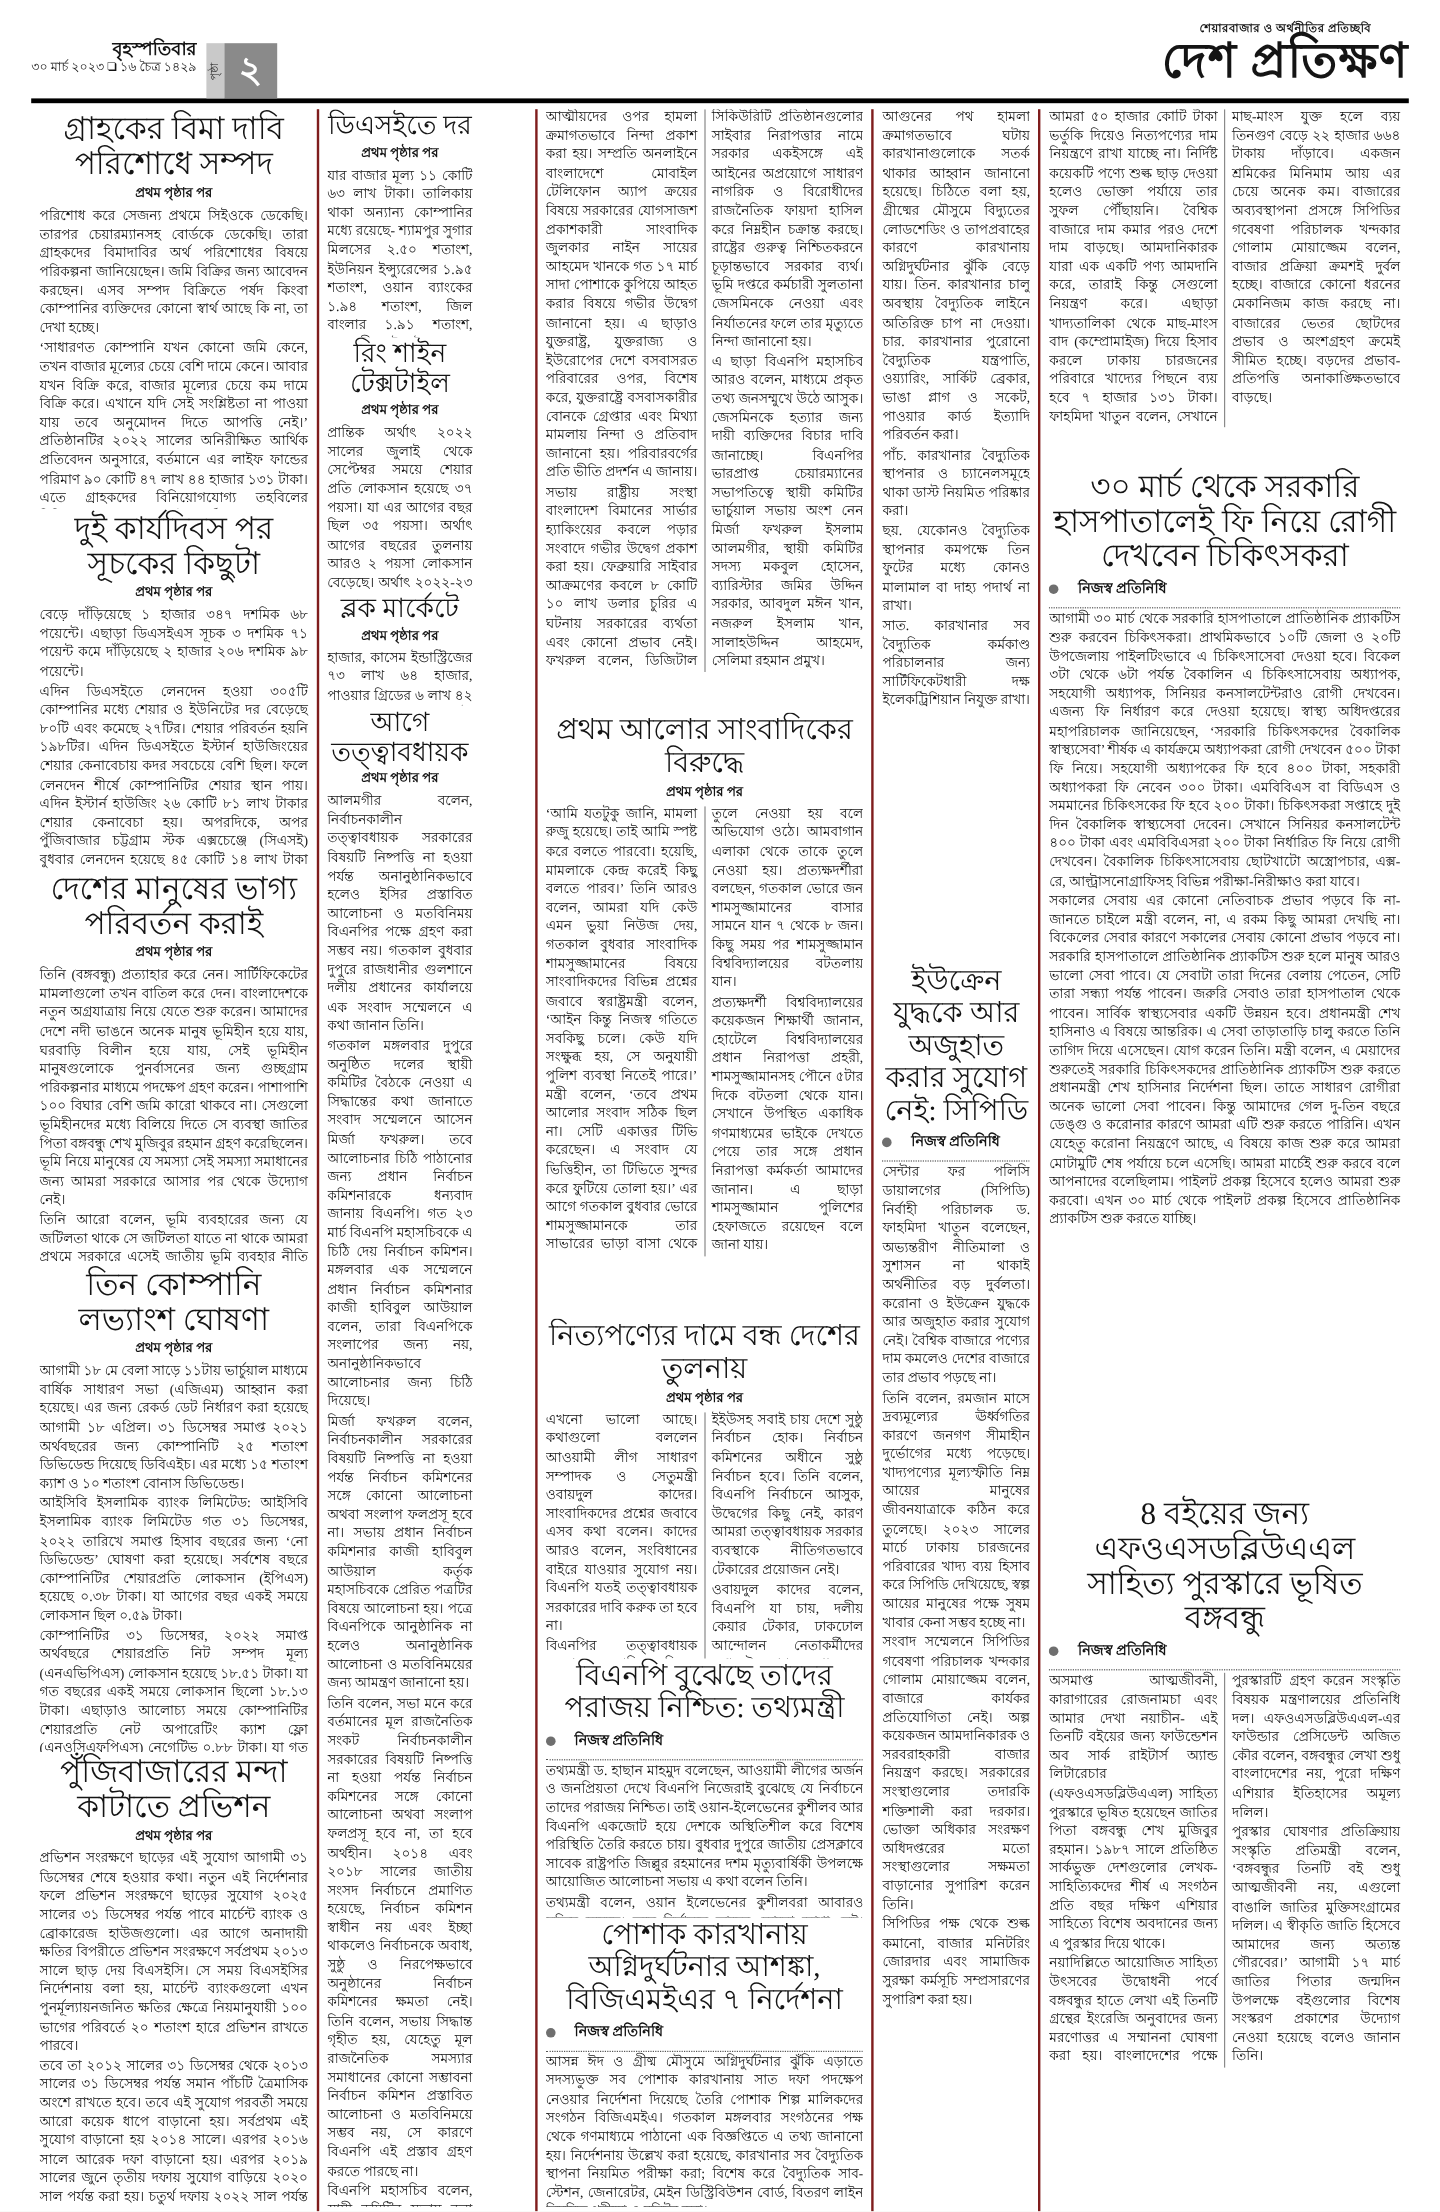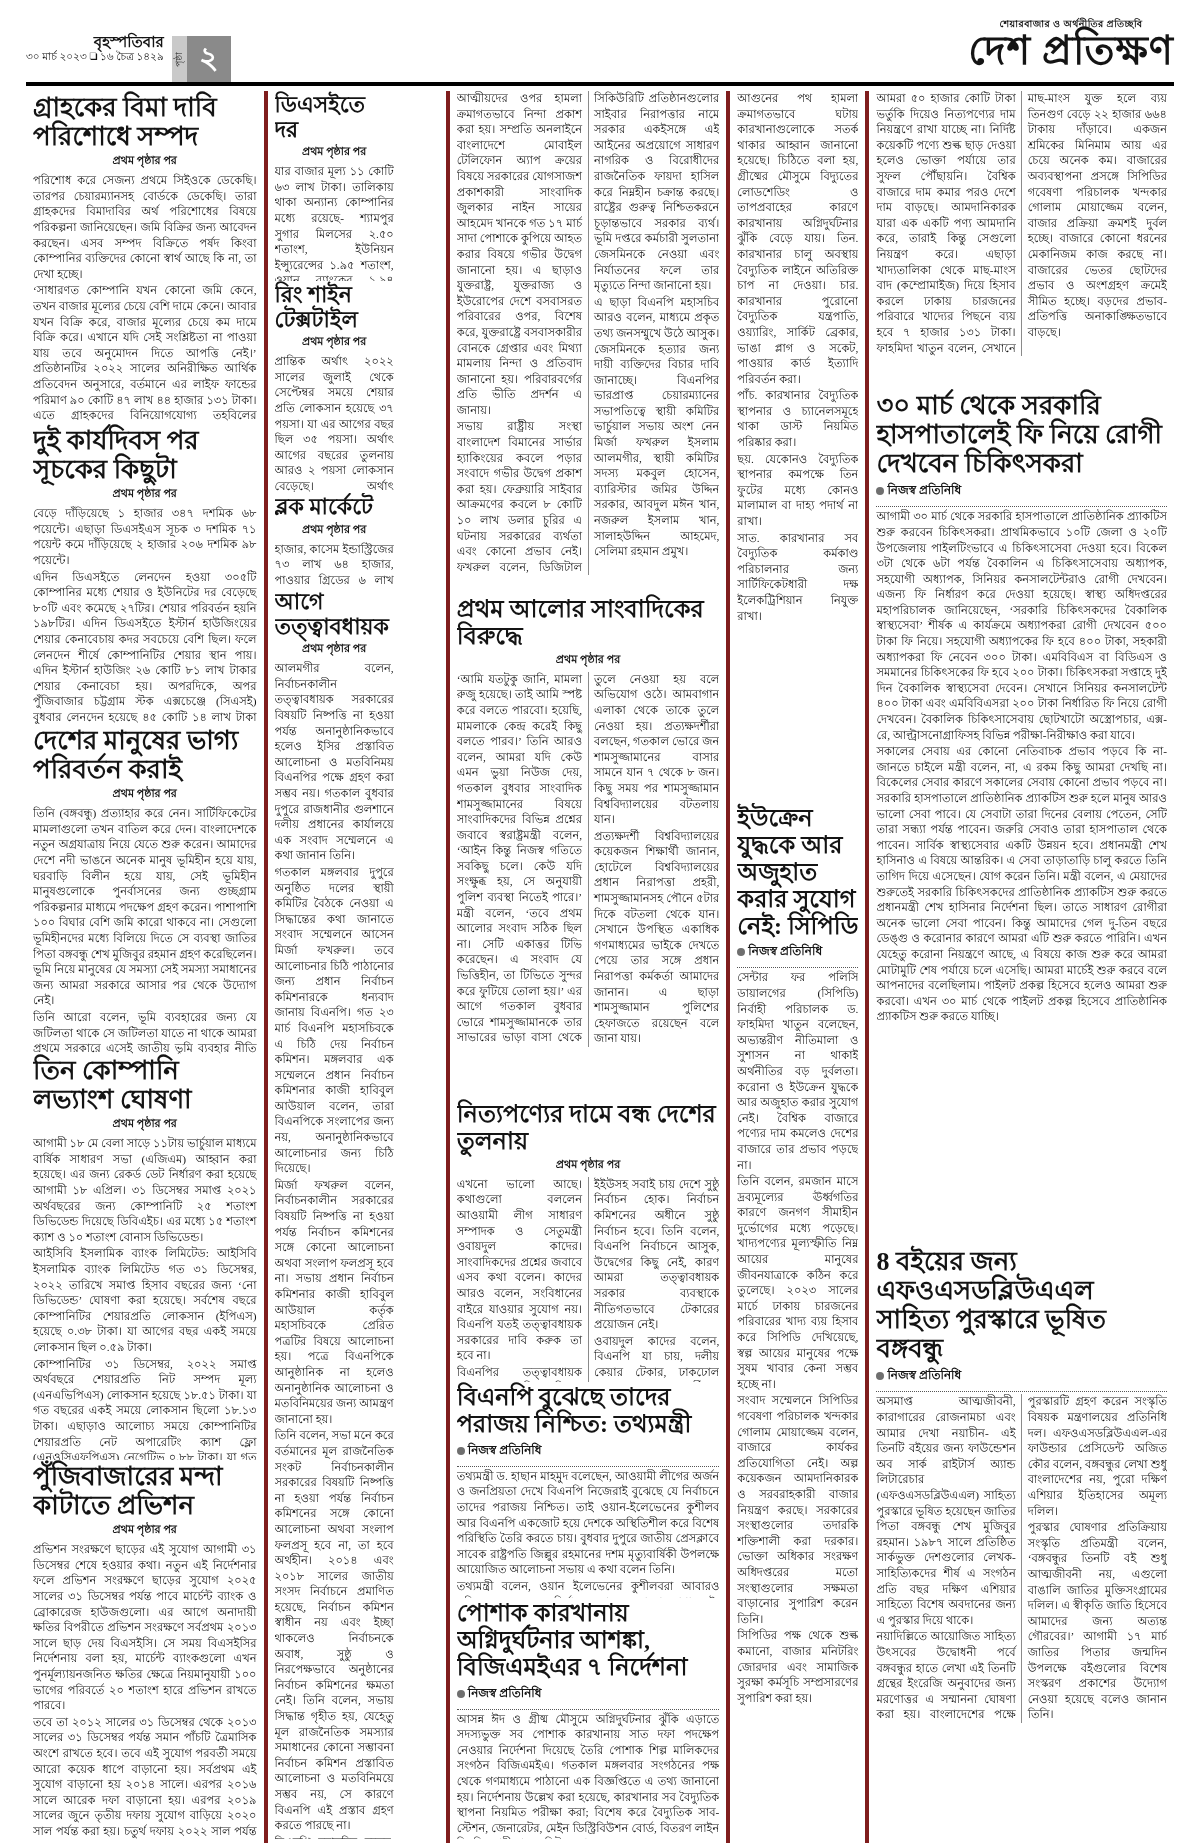--- a/index.html
+++ b/index.html
@@ -18,29 +18,29 @@
   .pageno-label span{transform:rotate(-90deg);white-space:nowrap;}
   .pageno-num{background:#8a8a8a;color:#fff;width:44px;display:flex;align-items:center;justify-content:center;
               font-size:30px;font-weight:bold;}
   .section-title{font-size:31px;font-weight:bold;padding-bottom:2px;letter-spacing:.5px;}
   .mast{ text-align:center;padding-bottom:12px;}
   .mast-tag{font-size:9.5px;font-weight:bold;letter-spacing:.5px;}
   .mast-name{font-size:40px;font-weight:bold;line-height:.95;letter-spacing:1px;}
   
   .cols{display:flex;align-items:stretch;margin-top:5px;height:1752px;}
   .track{box-sizing:border-box;padding:0 7px;overflow:hidden;}
-  .track + .track{border-left:4px solid #7f1d1d;}
+  .track + .track{border-left:2px solid #7f1d1d;}
   .t1{width:254px;} .t2{width:146px;} .t34{width:300px;margin-left:45px;} .t5{width:148px;} .t6{width:330px;}
   
   .art{overflow:hidden;box-sizing:border-box;}
-  .hl{font-weight:bold;text-align:left;line-height:1.12;margin:2px 0 1px;}
+  .hl{font-weight:normal;text-align:center;line-height:1.12;margin:2px 0 1px;}
   .hl-xl{font-size:26px;}  .hl-l{font-size:22px;}  .hl-m{font-size:24px;}
   .hl-r{font-size:26px;}
   .cont{font-size:11px;font-weight:bold;text-align:center;margin-bottom:2px;}
-  .byline{font-size:12px;font-weight:bold;margin:3px 0 2px;display:flex;align-items:center;gap:3px;
+  .byline{font-size:12px;font-weight:bold;margin:3px 0 2px;display:flex;align-items:center;gap:16px;
           border-bottom:1px dotted #555;padding-bottom:5px;}
   .byline .dot{width:8px;height:8px;border-radius:50%;background:#6f6f6f;display:inline-block;}
   .body{font-size:11.4px;line-height:15.6px;text-align:justify;}
   .body p{margin:0 0 1px 0;}
   .two-col{column-count:2;column-gap:12px;column-rule:1px solid #8a8a8a;}
   
   .hA1{height:333px;} .hA2{height:300px;} .hA3{height:330px;} .hA4{height:406px;} .hA5{height:379px;}
   .hB1{height:190px;} .hB2{height:212px;} .hB3{height:95px;}  .hB4{height:1251px;}
   .hM0{height:503px;} .hM1{height:505px;} .hM2{height:283px;} .hM3{height:216px;} .hM4{height:241px;}
   .hC0{height:712px;} .hC1{height:1036px;}

